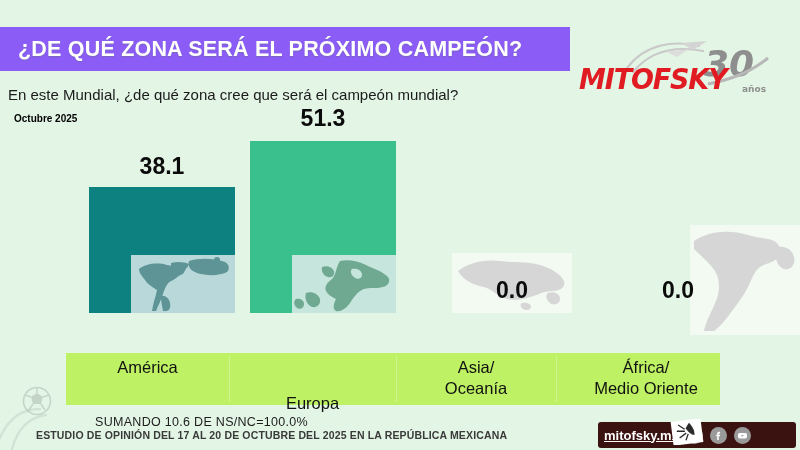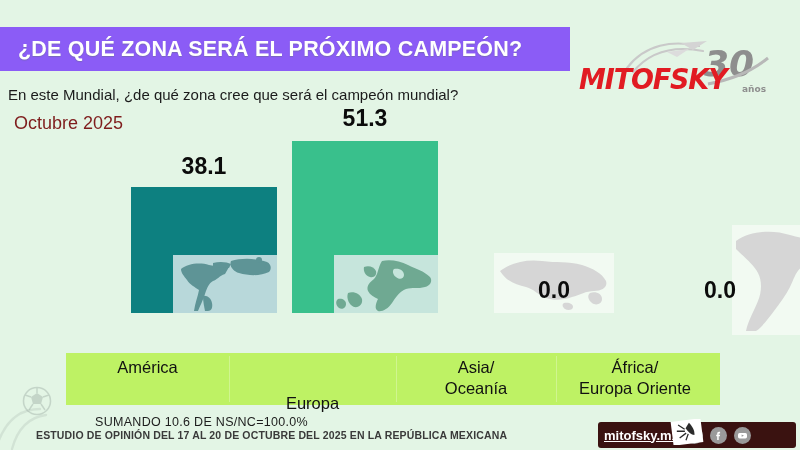--- a/index.html
+++ b/index.html
@@ -42,23 +42,23 @@
   #subtitle {
     position: absolute;
     left: 8px; top: 86px;
     font-size: 15px;
     color: #1b1b1b;
     white-space: nowrap;
   }
   #period {
     position: absolute;
     left: 14px; top: 113px;
-    font-size: 18px;
-    font-weight: 400;
-    color: #7f1d1d;
+    font-size: 10px;
+    font-weight: 700;
+    color: #000000;
     white-space: nowrap;
   }
 
   
   #logo {
     position: absolute;
     right: 24px; top: 12px;
     width: 205px; height: 62px; margin-top: 24px;
   }
   #logo-wordmark {
@@ -72,21 +72,21 @@
     font-family: "DejaVu Sans", sans-serif;
     transform: scaleX(0.93);
     transform-origin: left center;
   }
   #logo-swoosh { position: absolute; left: 52px; top: 2px; }
   #logo-30 { position: absolute; right: 2px; top: 4px; }
 
   
   #plot { position: absolute; left: 0; top: 130px; width: 800px; height: 280px; }
 
-  .bar-col { position: absolute; bottom: 97px; margin-left: 42px; }
+  .bar-col { position: absolute; bottom: 97px; }
 
   .bar {
     position: absolute;
     bottom: 0;
     width: 100%;
   }
   .bar-america { background: #0d8080; }
   .bar-europa  { background: #39c08c; }
 
   .map-box {
@@ -300,23 +300,23 @@
     <div class="cat-cell" style="left:0px; width:163px;">
       <span>América</span>
     </div>
     <div class="cat-cell" style="left:163px; width:167px;margin-top:36px;">
       <span>Europa</span>
     </div>
     <div class="cat-cell" style="left:330px; width:160px;">
       <span>Asia/</span>
       <span>Oceanía</span>
     </div>
-    <div class="cat-cell" style="left:479px; width:180px;">
+    <div class="cat-cell" style="left:490px; width:180px;">
       <span>África/</span>
-      <span>Europa Oriente</span>
+      <span>Medio Oriente</span>
     </div>
   </div>
 
   <div id="sumando">SUMANDO 10.6 DE NS/NC=100.0%</div>
   <div id="study-note">ESTUDIO DE OPINIÓN DEL 17 AL 20 DE OCTUBRE DEL 2025 EN LA REPÚBLICA MEXICANA</div>
 
   <svg id="ball-wm" width="30" height="30" viewBox="0 0 30 30">
     <circle cx="15" cy="15" r="13.5" fill="none" stroke="#7e8e88" stroke-width="1.6"></circle>
     <path d="M15 7 L21 11 L19 18 L11 18 L9 11 Z" fill="#7e8e88"></path>
     <path d="M15 2 L15 7 M21 11 L27 9 M19 18 L23 24 M11 18 L7 24 M9 11 L3 9" stroke="#7e8e88" stroke-width="1.5" fill="none"></path>

